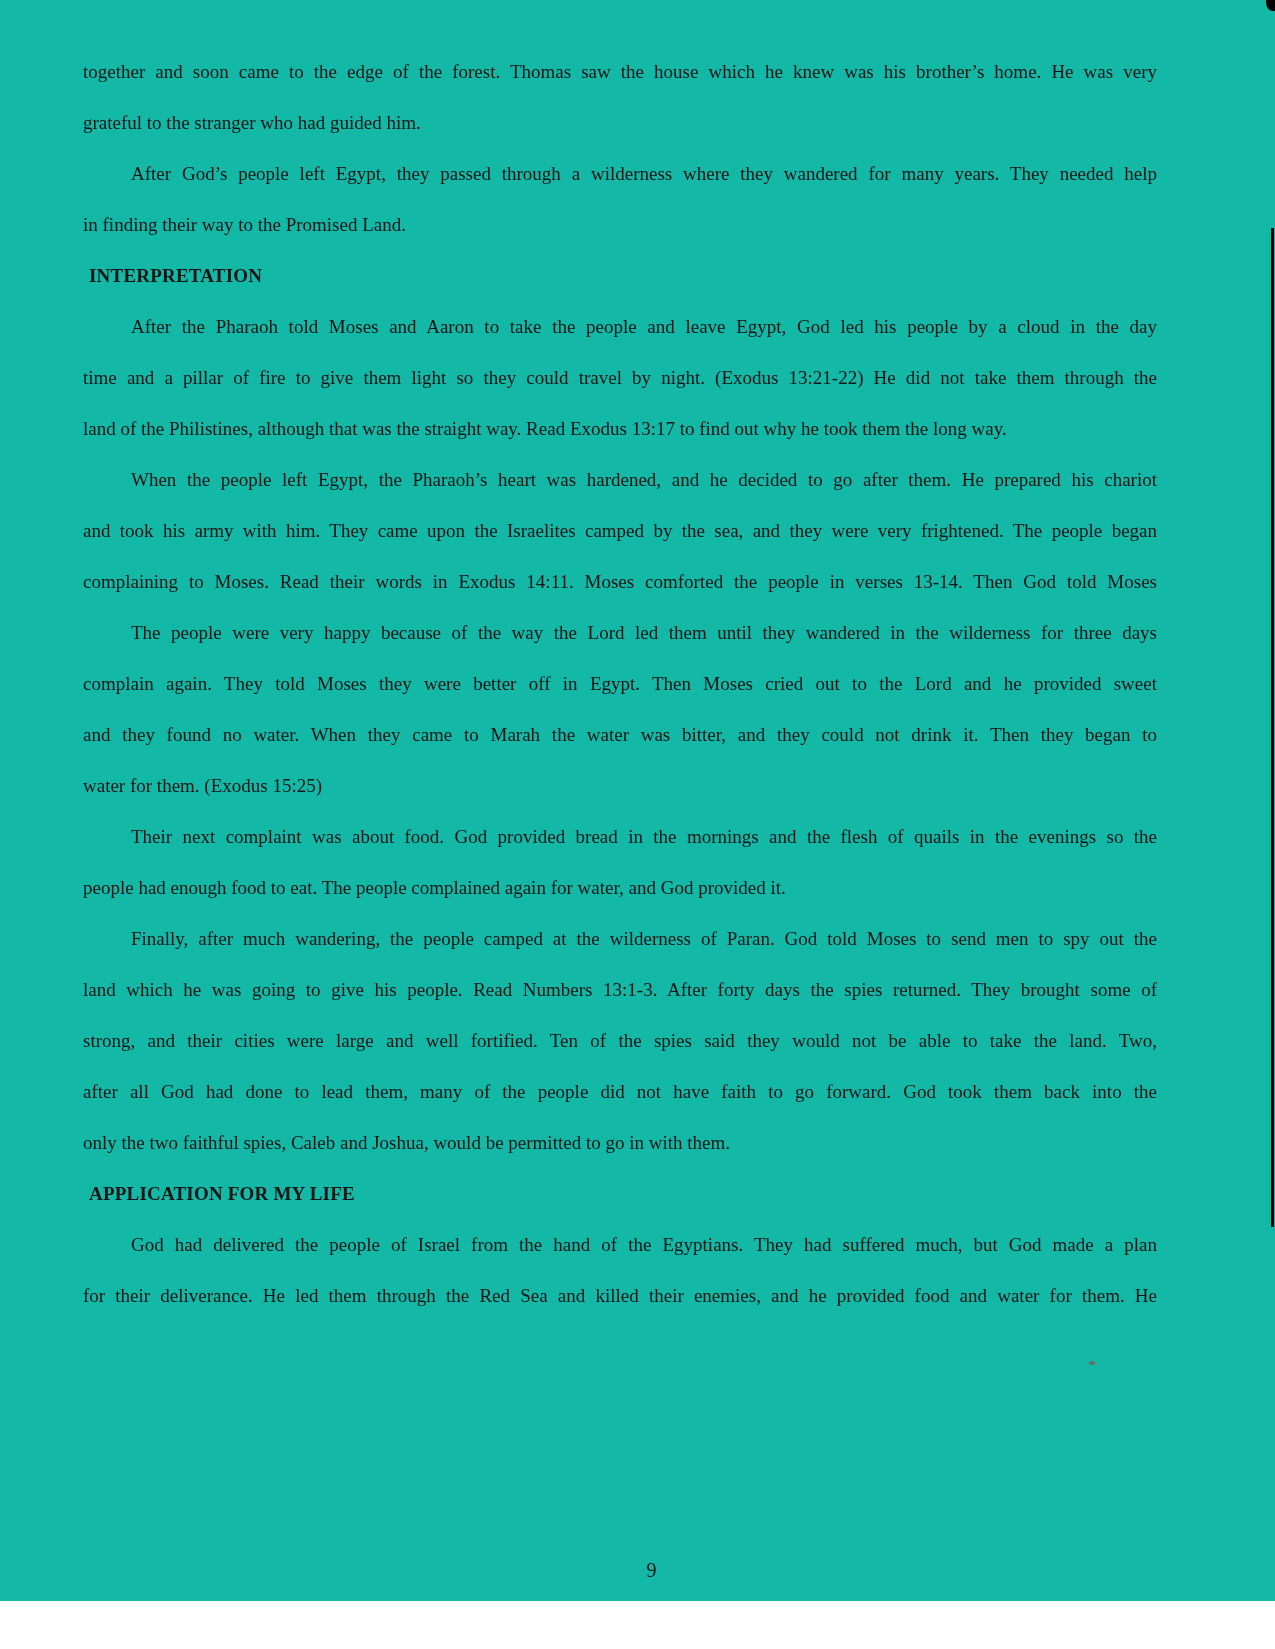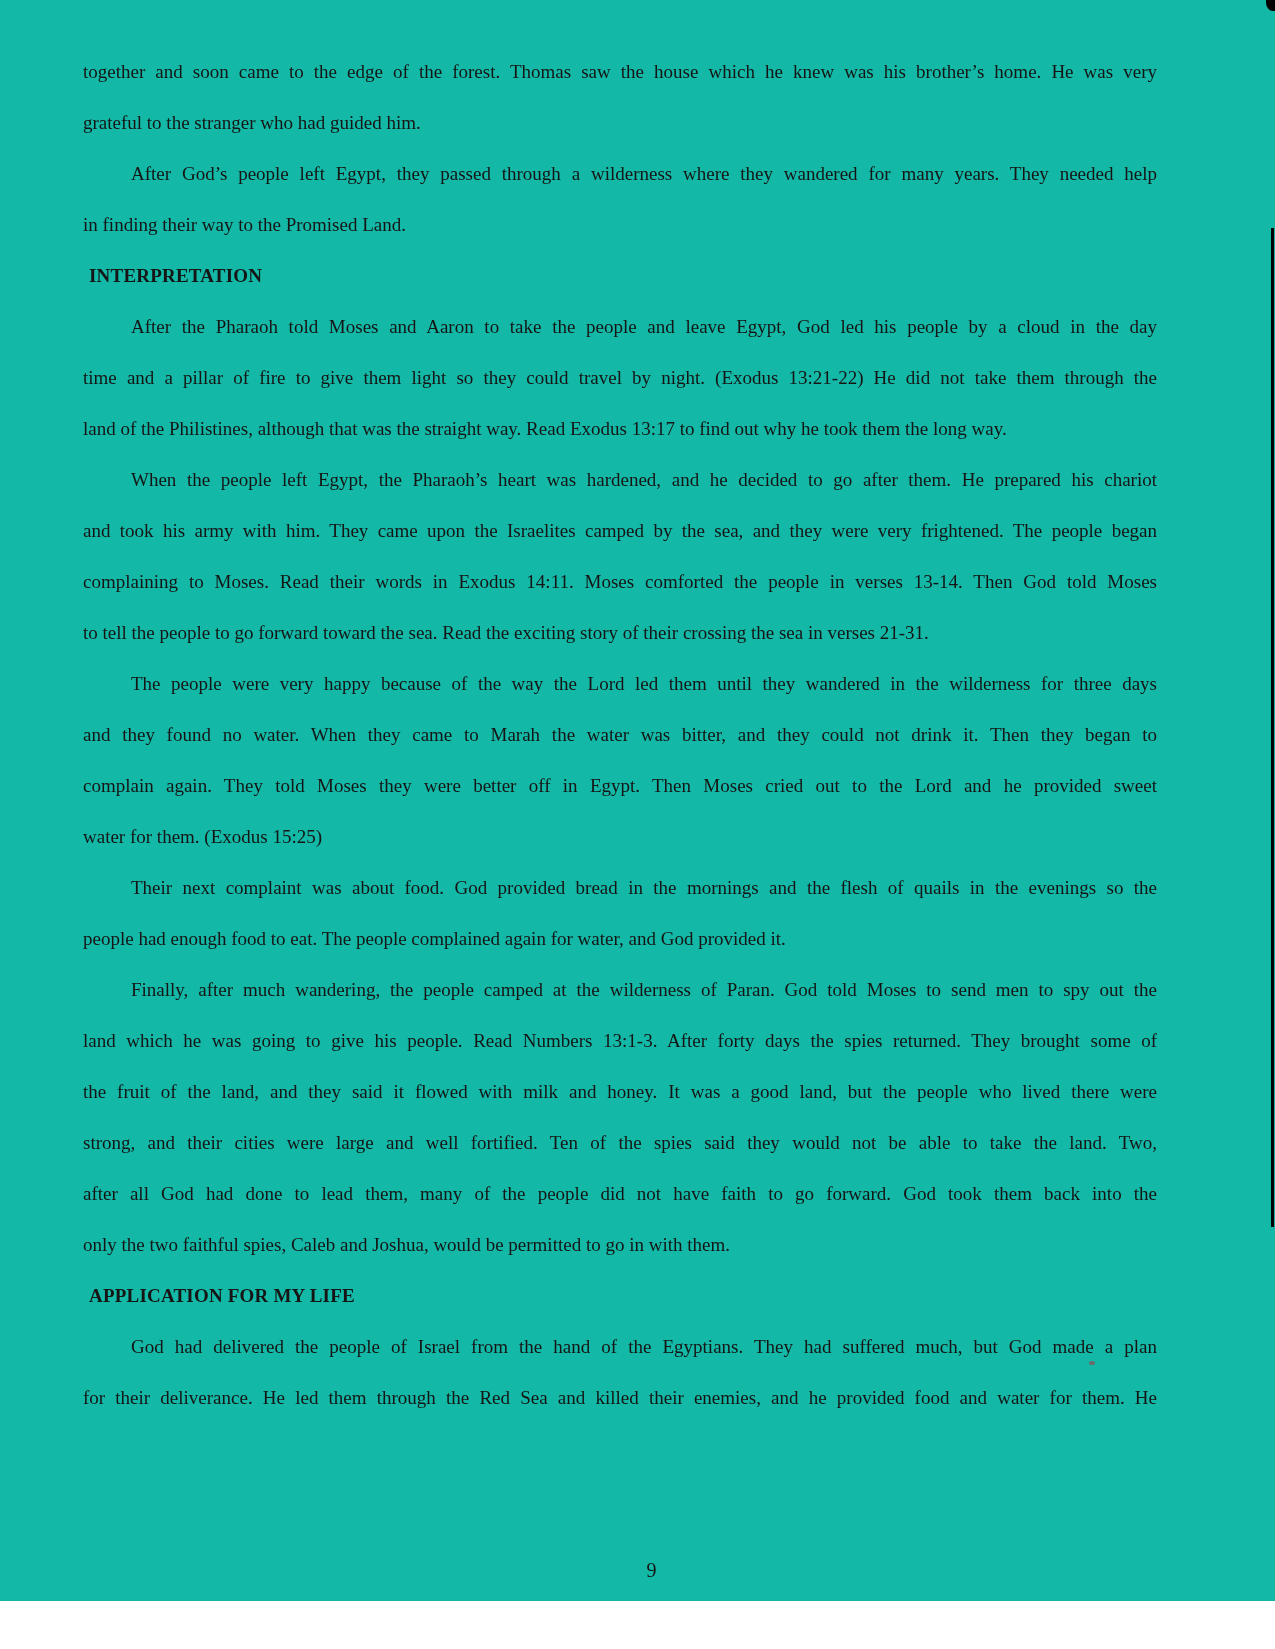--- a/index.html
+++ b/index.html
@@ -93,30 +93,28 @@
       <div class="line last">grateful to the stranger who had guided him.</div>
       <div class="line indented">After God’s people left Egypt, they passed through a wilderness where they wandered for many years. They needed help</div>
       <div class="line last">in finding their way to the Promised Land.</div>
       <div class="heading-line">INTERPRETATION</div>
       <div class="line indented">After the Pharaoh told Moses and Aaron to take the people and leave Egypt, God led his people by a cloud in the day</div>
       <div class="line">time and a pillar of fire to give them light so they could travel by night. (Exodus 13:21-22) He did not take them through the</div>
       <div class="line last">land of the Philistines, although that was the straight way. Read Exodus 13:17 to find out why he took them the long way.</div>
       <div class="line indented">When the people left Egypt, the Pharaoh’s heart was hardened, and he decided to go after them. He prepared his chariot</div>
       <div class="line">and took his army with him. They came upon the Israelites camped by the sea, and they were very frightened. The people began</div>
       <div class="line">complaining to Moses. Read their words in Exodus 14:11. Moses comforted the people in verses 13-14. Then God told Moses</div>
-      <div class="line last">to tell the people to go forward toward the sea. Read the exciting story of their crossing the sea in verses 21-31.</div>
       <div class="line indented">The people were very happy because of the way the Lord led them until they wandered in the wilderness for three days</div>
+      <div class="line">complain again. They told Moses they were better off in Egypt. Then Moses cried out to the Lord and he provided sweet</div>
       <div class="line">and they found no water. When they came to Marah the water was bitter, and they could not drink it. Then they began to</div>
-      <div class="line">complain again. They told Moses they were better off in Egypt. Then Moses cried out to the Lord and he provided sweet</div>
       <div class="line last">water for them. (Exodus 15:25)</div>
       <div class="line indented">Their next complaint was about food. God provided bread in the mornings and the flesh of quails in the evenings so the</div>
       <div class="line last">people had enough food to eat. The people complained again for water, and God provided it.</div>
       <div class="line indented">Finally, after much wandering, the people camped at the wilderness of Paran. God told Moses to send men to spy out the</div>
       <div class="line">land which he was going to give his people. Read Numbers 13:1-3. After forty days the spies returned. They brought some of</div>
-      <div class="line">the fruit of the land, and they said it flowed with milk and honey. It was a good land, but the people who lived there were</div>
       <div class="line">strong, and their cities were large and well fortified. Ten of the spies said they would not be able to take the land. Two,</div>
       <div class="line">after all God had done to lead them, many of the people did not have faith to go forward. God took them back into the</div>
       <div class="line last">only the two faithful spies, Caleb and Joshua, would be permitted to go in with them.</div>
       <div class="heading-line">APPLICATION FOR MY LIFE</div>
       <div class="line indented">God had delivered the people of Israel from the hand of the Egyptians. They had suffered much, but God made a plan</div>
       <div class="line">for their deliverance. He led them through the Red Sea and killed their enemies, and he provided food and water for them. He</div>
     </div>
 
   <div class="page-number">9</div>
 

